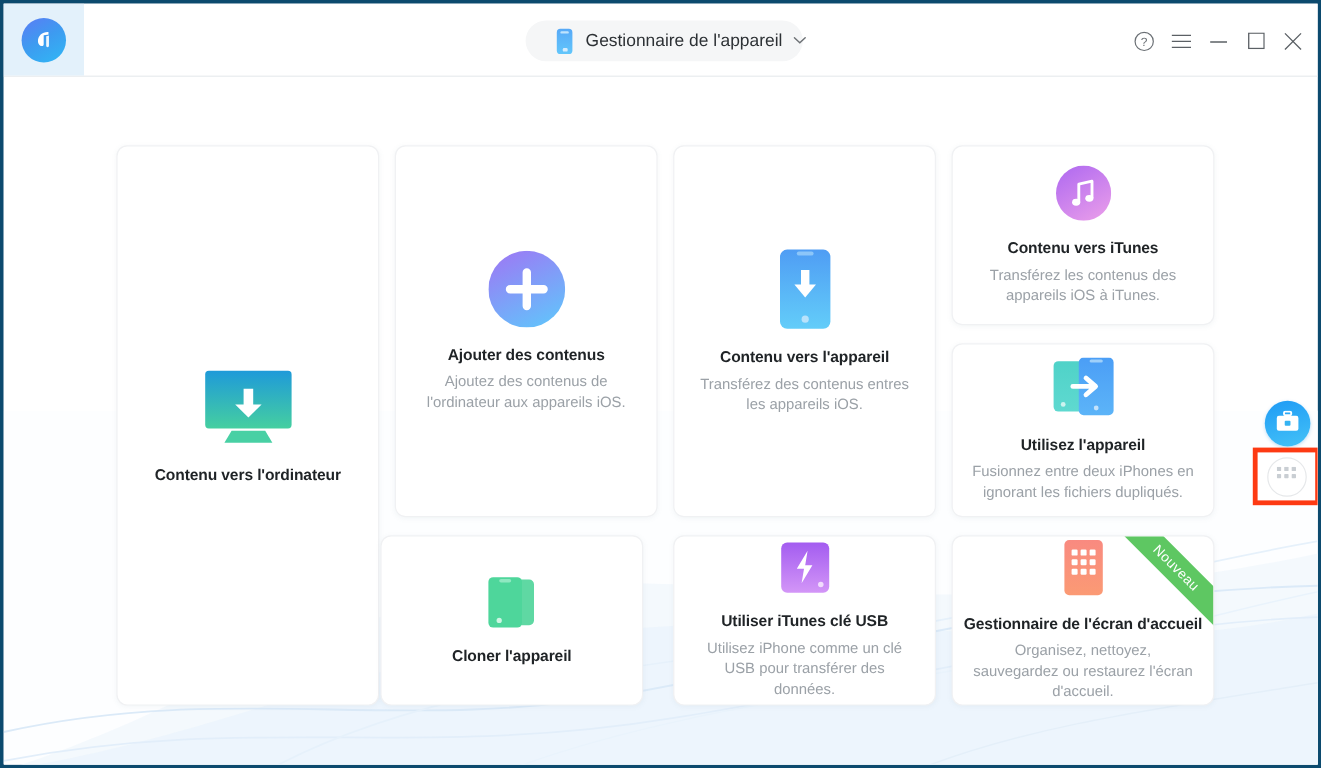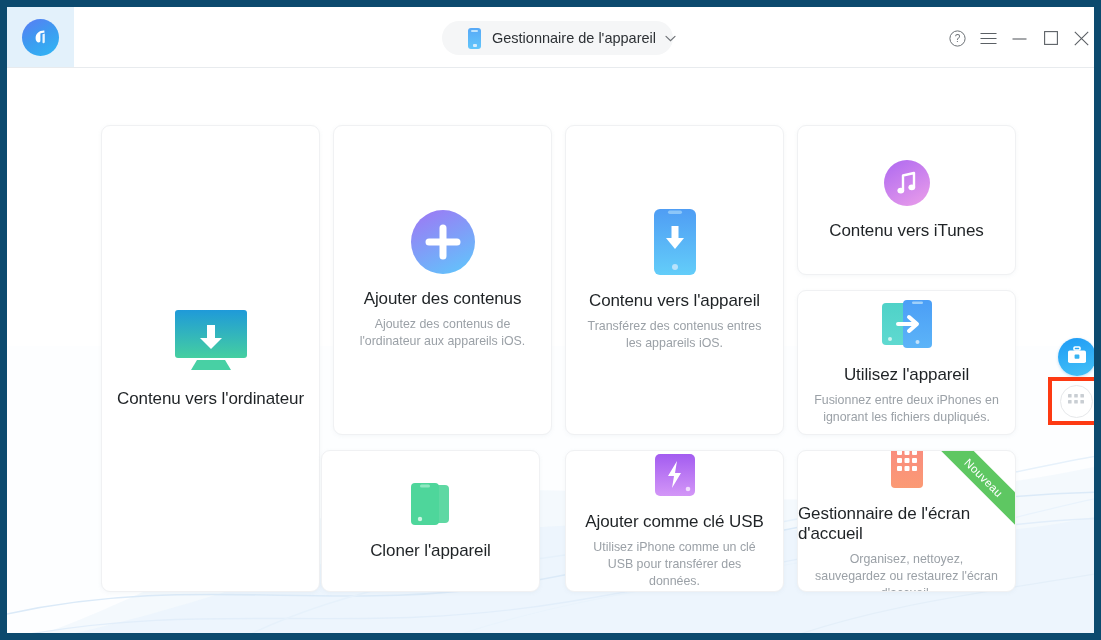--- a/index.html
+++ b/index.html
@@ -6,21 +6,21 @@
   html, body {
     width: 1101px; height: 640px;
     font-family: "Liberation Sans", sans-serif;
     overflow: hidden;
     background: #ffffff;
   }
   #app {
     position: relative;
     width: 1101px; height: 640px;
     background: #ffffff;
-    border: 7px solid #0c4a6e;
+    border: 3px solid #0c4a6e;
     overflow: hidden;
   }
 
   
   .titlebar {
     position: absolute; top: 0; left: 0;
     width: 1101px; height: 61px;
     background: #ffffff;
     border-bottom: 1px solid #e8ebee;
     z-index: 40;
@@ -94,21 +94,21 @@
     border-radius: 9px;
     box-shadow: 0 1px 4px rgba(120,135,160,0.07);
     cursor: pointer;
     overflow: hidden;
     display: flex; flex-direction: column;
     align-items: center; justify-content: center;
   }
   .card-inner { width: 100%; display:flex; flex-direction:column; align-items:center; }
   .icon-wrap { display:flex; align-items:center; justify-content:center; }
   .card-title {
-    font-size: 17px; font-weight: normal; color: #1f2326;
+    font-size: 13px; font-weight: bold; color: #1f2326;
     margin-top: 15px; text-align:left; letter-spacing:-0.1px;
   }
   .card-desc {
     font-size: 12.4px; color: #9ba1a7; line-height: 17px;
     margin-top: 7px; text-align:center; padding: 0 16px;
   }
 
   
   #card-to-computer { left: 94px;  top: 57px;  width: 219px; height: 467px; }
   #card-add         { left: 326px; top: 57px;  width: 219px; height: 310px; }
@@ -295,20 +295,21 @@
                 <stop offset="100%" stop-color="#e79bea"></stop>
               </linearGradient>
             </defs>
             <circle cx="23" cy="23" r="23" fill="url(#gMus)"></circle>
             <path d="M19 30.5 L19 15.5 L30 13 L30 27" fill="none" stroke="#ffffff" stroke-width="2.4" stroke-linejoin="round"></path>
             <ellipse cx="16.8" cy="30.6" rx="3.4" ry="2.9" fill="#ffffff"></ellipse>
             <ellipse cx="27.8" cy="27.3" rx="3.4" ry="2.9" fill="#ffffff"></ellipse>
           </svg>
         </div>
         <div class="card-title">Contenu vers iTunes</div>
+        <div class="card-desc">Transférez les contenus des appareils iOS à iTunes.</div>
       </div>
     </div>
 
     <div class="card" id="card-merge">
       <div class="card-inner">
         <div class="icon-wrap">
           <svg width="52" height="50" viewBox="0 0 52 50">
             <defs>
               <linearGradient id="gTeal" x1="0" y1="0" x2="0" y2="1">
                 <stop offset="0%" stop-color="#4fd2c8"></stop>
@@ -354,21 +355,21 @@
               <linearGradient id="gUsb" x1="0" y1="0" x2="0" y2="1">
                 <stop offset="0%" stop-color="#a35cf0"></stop>
                 <stop offset="100%" stop-color="#d396f7"></stop>
               </linearGradient>
             </defs>
             <rect x="1" y="1" width="40" height="42" rx="5" fill="url(#gUsb)"></rect>
             <circle cx="34" cy="36" r="2.3" fill="#f1dcfd"></circle>
             <path d="M23 8 L14 23 L20 23 L18 35 L27 20 L21 20 Z" fill="#ffffff"></path>
           </svg>
         </div>
-        <div class="card-title">Ajouter comme clé USB</div>
+        <div class="card-title">Utiliser iTunes clé USB</div>
         <div class="card-desc">Utilisez iPhone comme un clé USB pour transférer des données.</div>
       </div>
     </div>
 
     <div class="card" id="card-homescreen">
       <div class="ribbon">
         <span class="ribbon-text">Nouveau</span>
       </div>
       <div class="card-inner">
         <div class="icon-wrap">

